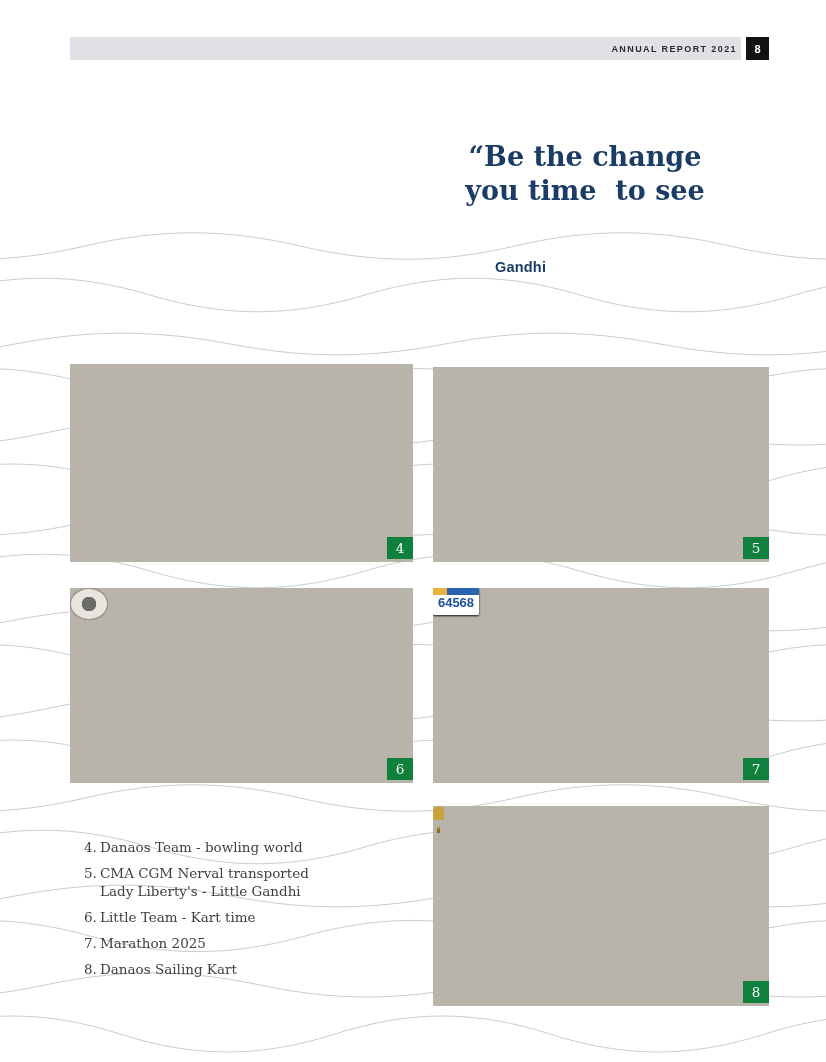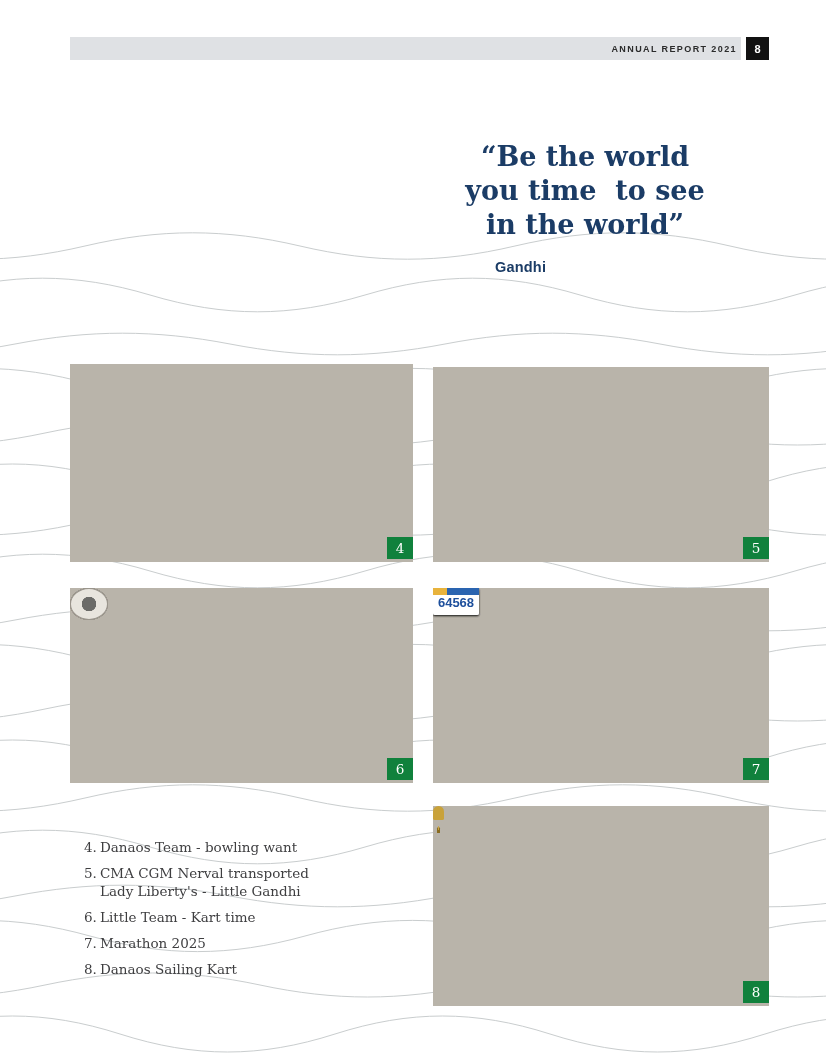--- a/index.html
+++ b/index.html
@@ -151,23 +151,22 @@
       <path d="M -170 985 C -95 1001 -30 1001 45 985 C 120 969 185 969 260 985 C 335 1001 400 1001 475 985 C 550 969 615 969 690 985 C 765 1001 830 1001 905 985 C 980 969 1045 969 1120 985"></path>
       <path d="M -310 1034 C -235 1058 -170 1058 -95 1034 C -20 1010 45 1010 120 1034 C 195 1058 260 1058 335 1034 C 410 1010 475 1010 550 1034 C 625 1058 690 1058 765 1034 C 840 1010 905 1010 980 1034 C 1055 1058 1120 1058 1195 1034"></path>
     </svg>
 
   <div class="hdr-bar">
     <span class="hdr-title">ANNUAL REPORT 2021</span>
   </div>
   <div class="hdr-pagebox">8</div>
 
   <div class="quote">
-    <span class="q-line">“Be the world</span>
+    <span class="q-line">“Be the change</span>
     <span class="q-line">you time  to see</span>
-    <span class="q-line">in the world”</span>
   </div>
   <div class="attribution">Gandhi</div>
 
   <figure class="photo ph4" style="margin:0" aria-label="Danaos Team group photo at bowling alley">
     <div class="art">
       <div class="bg"></div>
       <div class="floor"></div>
       <div class="counter"></div>
       <div class="shelf"></div>
 
@@ -263,21 +262,21 @@
       <div class="skirt"></div>
       <div class="trophy"></div>
 
     </div>
     <span class="badge">8</span>
   </figure>
 
   <div class="captions">
     <div class="cap-item">
       <span>4.</span>
-      <span>Danaos Team - bowling want</span>
+      <span>Danaos Team - bowling world</span>
     </div>
     <div class="cap-item">
       <span>5.</span>
       <span>CMA CGM Nerval transported Lady Liberty's - Little Gandhi</span>
     </div>
     <div class="cap-item">
       <span>6.</span>
       <span>Little Team - Kart time</span>
     </div>
     <div class="cap-item">

